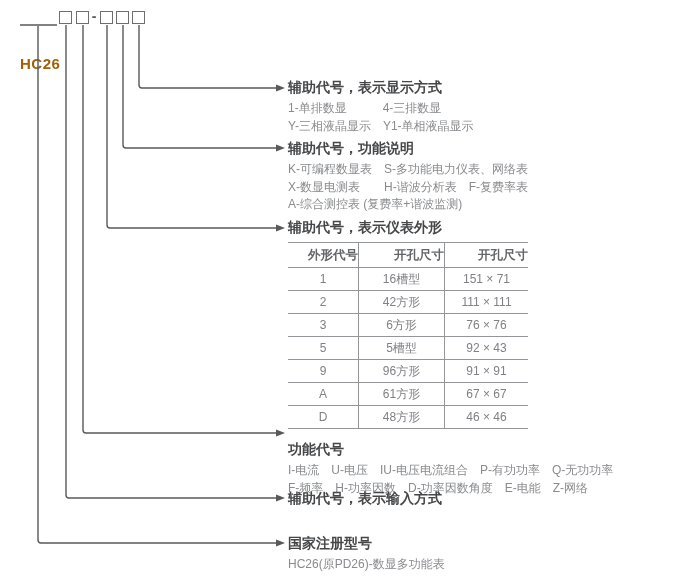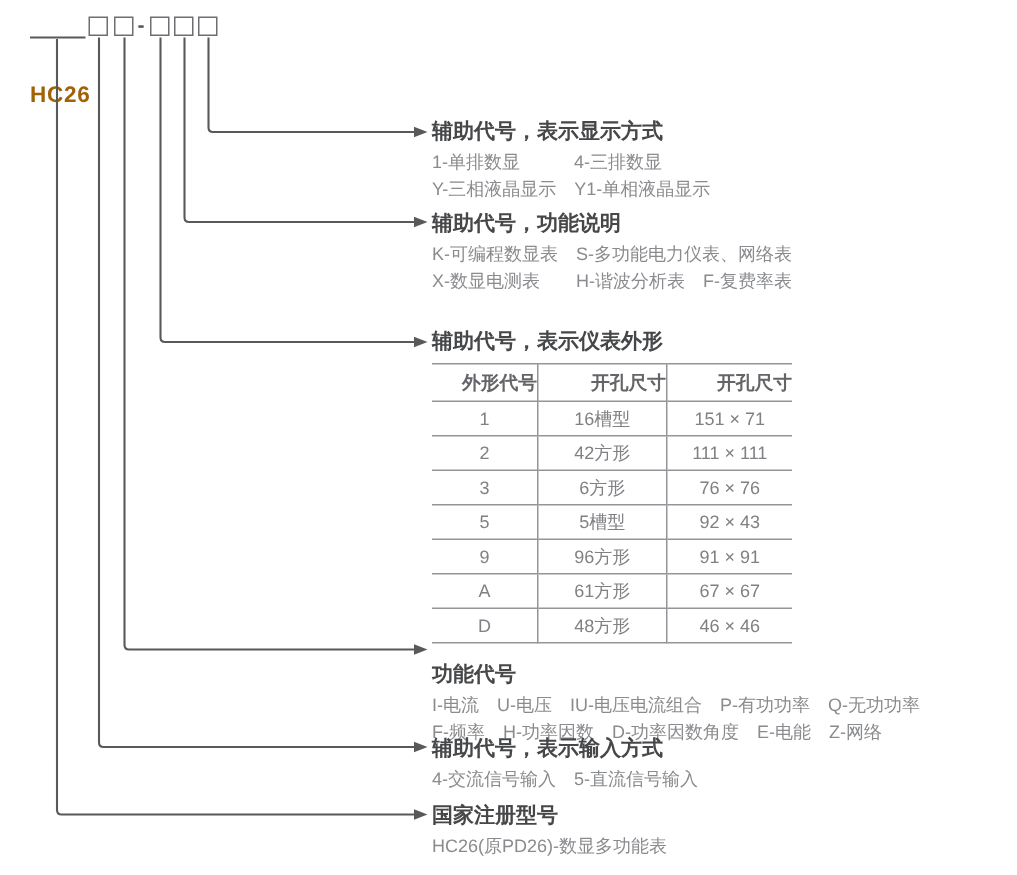--- a/index.html
+++ b/index.html
@@ -96,20 +96,21 @@
       <div class="sec-line">1-单排数显　　　4-三排数显</div>
       <div class="sec-line">Y-三相液晶显示　Y1-单相液晶显示</div>
     </div>
   </div>
 
   <div class="section" style="top:139px">
     <div class="sec-title">辅助代号，功能说明</div>
     <div class="sec-body">
       <div class="sec-line">K-可编程数显表　S-多功能电力仪表、网络表</div>
       <div class="sec-line">X-数显电测表　　H-谐波分析表　F-复费率表</div>
+      <div class="sec-line">A-综合测控表 (复费率+谐波监测)</div>
     </div>
   </div>
 
   <div class="section" style="top:218px">
     <div class="sec-title">辅助代号，表示仪表外形</div>
     <table class="shape-table">
       <thead>
         <tr>
           <th class="c1">外形代号</th>
           <th class="c2">开孔尺寸</th>
@@ -159,23 +160,20 @@
   <div class="section" style="top:440px">
     <div class="sec-title">功能代号</div>
     <div class="sec-body">
       <div class="sec-line">I-电流　U-电压　IU-电压电流组合　P-有功功率　Q-无功功率</div>
       <div class="sec-line">F-频率　H-功率因数　D-功率因数角度　E-电能　Z-网络</div>
     </div>
   </div>
 
   <div class="section" style="top:489px">
     <div class="sec-title">辅助代号，表示输入方式</div>
-    <div class="sec-body">
-      <div class="sec-line">4-交流信号输入　5-直流信号输入</div>
-    </div>
   </div>
 
   <div class="section" style="top:534px">
     <div class="sec-title">国家注册型号</div>
     <div class="sec-body">
       <div class="sec-line">HC26(原PD26)-数显多功能表</div>
     </div>
   </div>
 
 </div>

